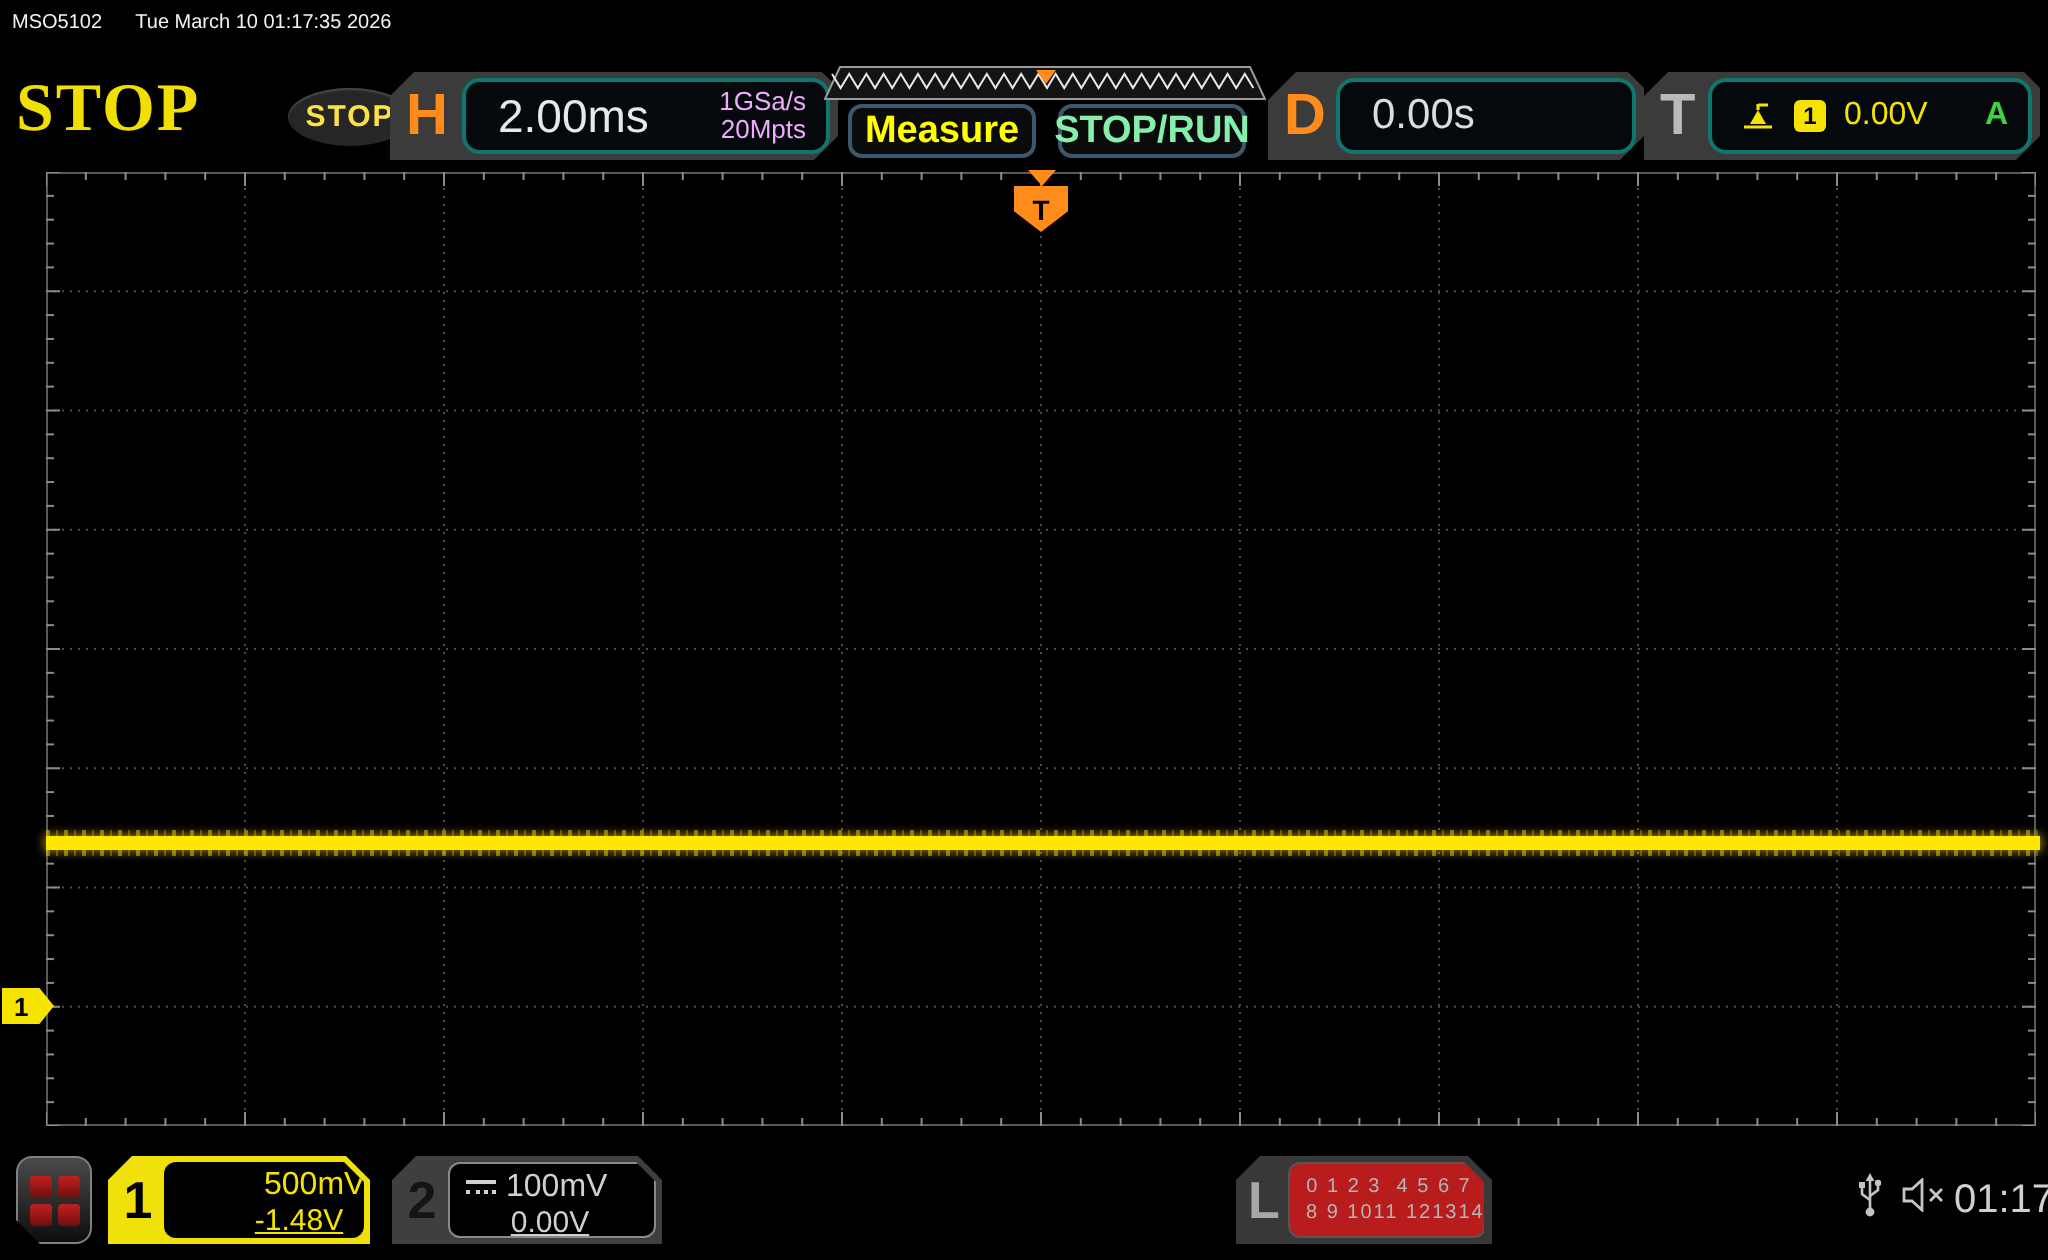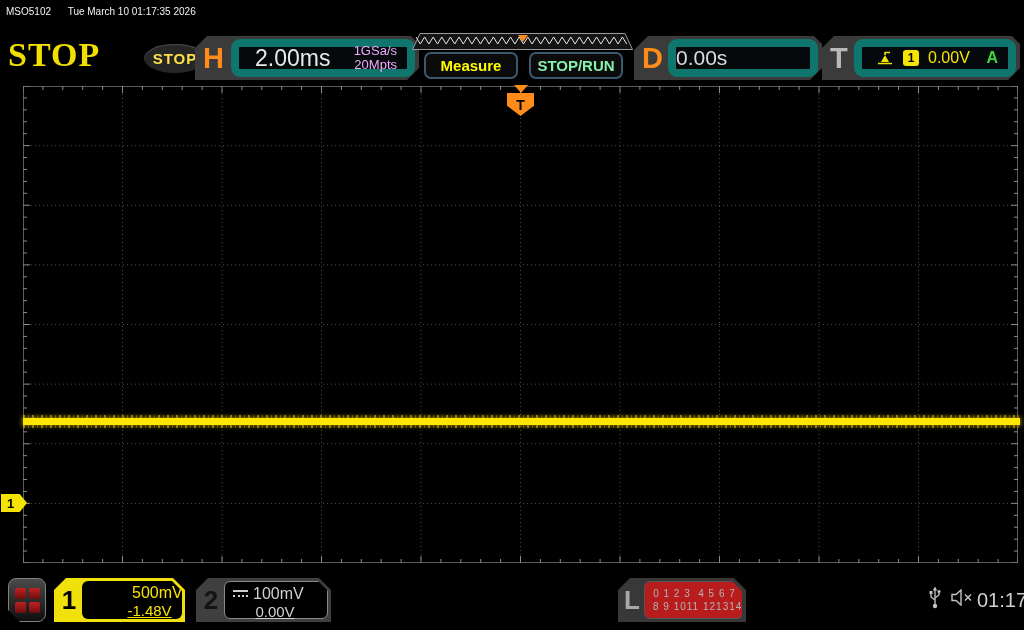--- a/index.html
+++ b/index.html
@@ -17,42 +17,42 @@
           font-size:34px; letter-spacing:1px; }
   .stop-pill { position:absolute; left:144px; top:44px; width:62px; height:29px;
           background:#262626; border-radius:50%; display:flex; align-items:center;
           justify-content:center; color:#fde047; font-weight:bold; font-size:15px;
           letter-spacing:1px; box-shadow:inset 0 1px 1px #4a4a4a; }
 
   .hdr-shell { position:absolute; background:#3b3b3b; }
   .hdr-shell .tab-letter { position:absolute; left:8px; top:4px; font-size:29px;
           font-weight:bold; line-height:36px; }
   .hdr-panel { position:absolute; top:3px; bottom:3px; right:4px; background:#05090c;
-          border:8px solid #0f766e; border-radius:9px; display:flex;
+          border:2px solid #0f766e; border-radius:9px; display:flex;
           align-items:center; }
 
   #h-shell { left:195px; top:36px; width:224px; height:44px;
           clip-path:polygon(12px 0,216px 0,224px 8px,224px 32px,212px 44px,0 44px,0 12px); }
   #h-shell .tab-letter { color:#ff8c1a; }
   #h-panel { left:36px; justify-content:space-between; padding:0 10px 0 16px; }
   .timebase { color:#e8e8e8; font-size:23px; }
   .rates { color:#f0abfc; font-size:13px; line-height:1.08; text-align:right; }
 
   .hdr-btn { position:absolute; top:52px; width:94px; height:27px; background:#0b0b0b;
           border:2px solid #3a586e; border-radius:7px; display:flex; align-items:center;
-          justify-content:center; font-size:15px; font-weight:bold; cursor:pointer; }
+          justify-content:center; font-size:19px; font-weight:bold; cursor:pointer; }
   #measure-btn { left:424px; color:#ffff00; }
   #stoprun-btn { left:529px; color:#86efac; }
 
   #preview-bar { position:absolute; left:412px; top:33px; width:221px; height:17px; }
 
   #d-shell { left:634px; top:36px; width:188px; height:44px;
           clip-path:polygon(14px 0,180px 0,188px 8px,188px 32px,176px 44px,0 44px,0 14px); }
   #d-shell .tab-letter { color:#ff8c1a; }
-  #d-panel { left:34px; }
+  #d-panel { left:34px; padding-left:16px; }
   .delay-value { color:#dcdcdc; font-size:21px; }
 
   #t-shell { left:822px; top:36px; width:198px; height:44px;
           clip-path:polygon(12px 0,190px 0,198px 8px,198px 32px,186px 44px,0 44px,0 12px); }
   #t-shell .tab-letter { color:#b9b9b9; }
   #t-panel { left:32px; padding:0 10px 0 14px; gap:9px; }
   .trig-badge { width:16px; height:16px; background:#f5e400; color:#000; font-size:12px;
           font-weight:bold; border-radius:3px; display:flex; align-items:center;
           justify-content:center; }
   .trig-level { color:#f5e400; font-size:16px; }

